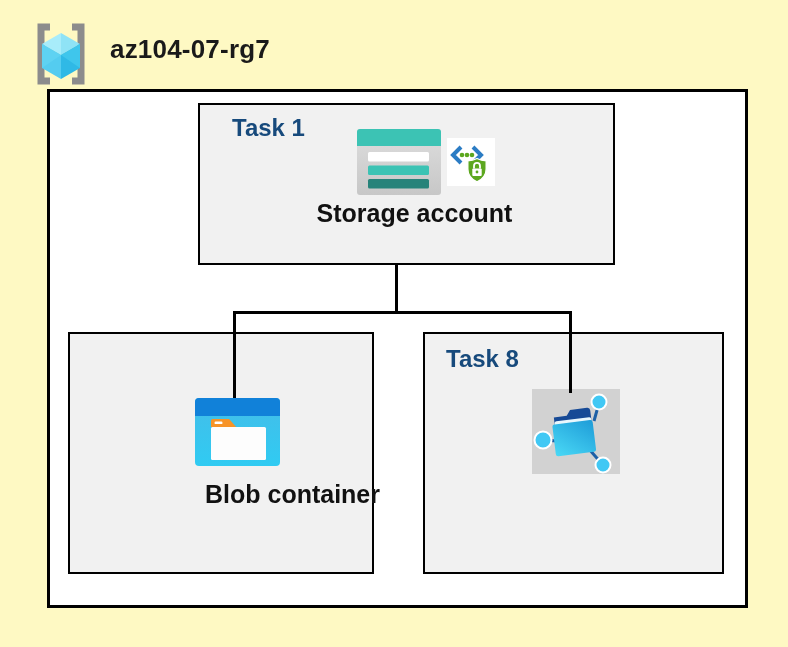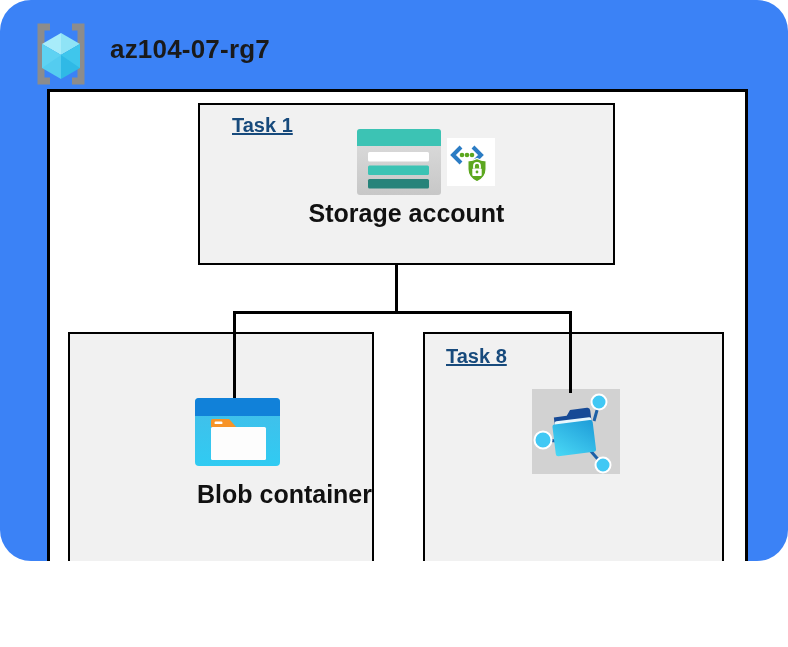--- a/index.html
+++ b/index.html
@@ -1,31 +1,31 @@
 <!DOCTYPE html>
 <html><head>
 <meta charset="utf-8">
 <style>
   * { margin:0; padding:0; box-sizing:border-box; }
   html,body { background:#ffffff; }
   body { font-family:"Liberation Sans", sans-serif; }
-  .canvas { position:relative; width:788px; height:561px; background:#3b82f6; overflow:hidden;border-radius:31px; }
+  .canvas { position:relative; width:788px; height:647px; background:#fef9c3; overflow:hidden; }
   .rg-header { position:absolute; left:0; top:0; width:788px; height:90px; }
   .rg-icon { position:absolute; left:30px; top:21px; }
   .rg-title { position:absolute; left:110px; top:34px; font-size:26px; font-weight:700; color:#1a1a1a; letter-spacing:0.2px; }
   .outer-box { position:absolute; left:47px; top:89px; width:701px; height:519px; border:3px solid #000; background:#ffffff; }
   .task-box { position:absolute; background:#F1F1F1; border:2px solid #000; }
   .box-task1 { left:198px; top:103px; width:417px; height:162px; }
   .box-task2 { left:68px;  top:332px; width:306px; height:242px; }
   .box-task3 { left:423px; top:332px; width:301px; height:242px; }
-  .task-label { position:absolute; font-size:20px; font-weight:700; color:#174A7C;text-decoration:underline; }
+  .task-label { position:absolute; font-size:24px; font-weight:700; color:#174A7C; }
   .t1-label { left:32px; top:9px; }
   .t2-label { left:21px; top:8px; }
   .t3-label { left:21px; top:11px; }
-  .item-label { position:absolute; font-size:25px; font-weight:700; color:#111111; text-align:center; }
+  .item-label { position:absolute; font-size:25px; font-weight:700; color:#111111; text-align:center;margin-left:8px; }
   .storage-label { left:0; top:94px; width:100%; }
   .blob-label { left:0; top:146px; width:100%;text-align:right; }
   .storage-icon { position:absolute; left:157px; top:24px; }
   .endpoint-icon { position:absolute; left:247px; top:33px; }
   .blob-icon { position:absolute; left:125px; top:64px; }
   .fileshare-icon { position:absolute; left:107px; top:55px; z-index:2; }
   .fileshare-badge { position:absolute; left:87px; top:136px; width:176px; height:44px; background:#D2D2D2; z-index:1; }
   .fileshare-badge .item-label { position:static; display:block; line-height:44px; width:100%; }
   .line { position:absolute; background:#000000; z-index:3; }
   .conn-v1 { left:395px; top:264px; width:3px;  height:48px; }

